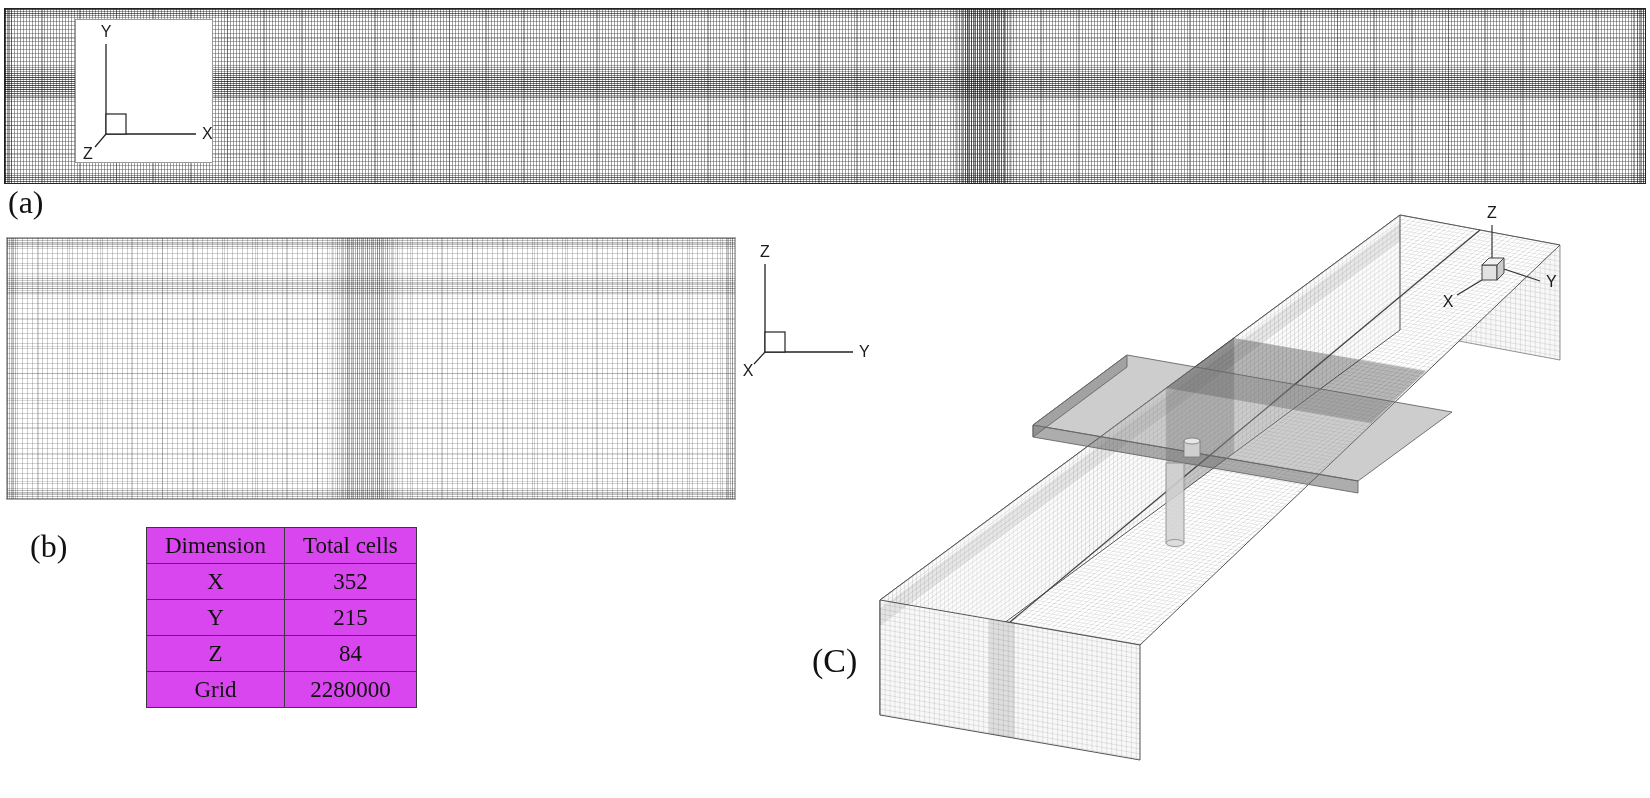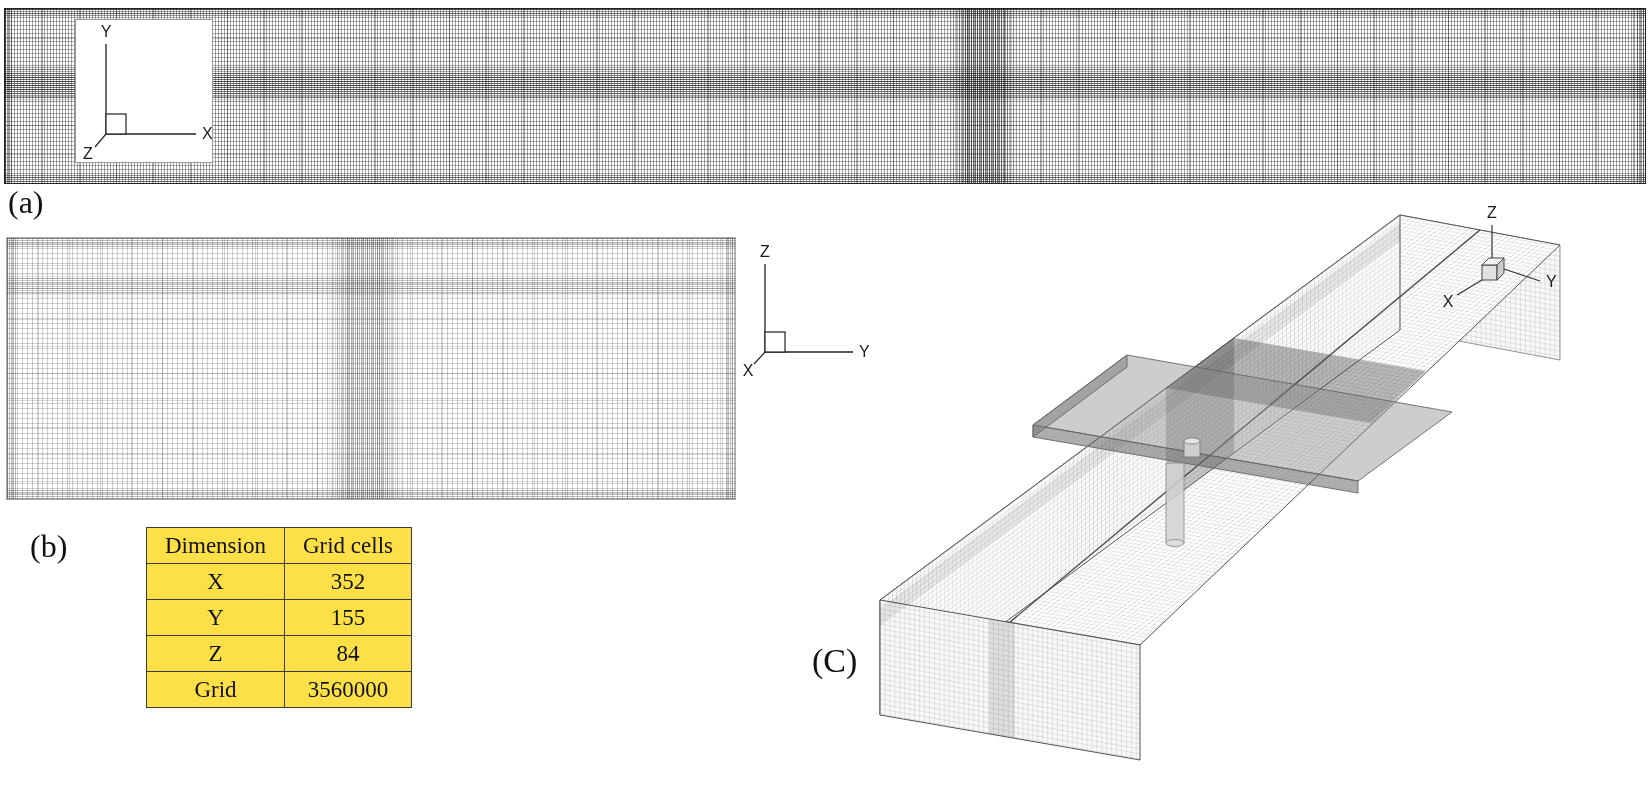--- a/index.html
+++ b/index.html
@@ -65,21 +65,21 @@
     background:repeating-linear-gradient(to right, rgba(0,0,0,.26) 0 1px, transparent 1px 2px);}
   .grid-b .e-left{left:0;} .grid-b .e-right{right:0;}
 
   .axis-b{position:absolute;left:735px;top:240px;}
   .panel-c{position:absolute;left:860px;top:185px;}
 
   
   .plabel{position:absolute;font-family:"Liberation Serif",serif;font-size:32px;color:#111;line-height:1;}
   .grid-table{
     position:absolute;left:146px;top:527px;border-collapse:collapse;
-    font-family:"Liberation Serif",serif;font-size:23px;color:#111;background:#fde047;
+    font-family:"Liberation Serif",serif;font-size:23px;color:#111;background:#d946ef;
   }
   .grid-table th,.grid-table td{
     border:1px solid #3a3a3a;font-weight:normal;text-align:center;
     padding:4px 18px;height:36px;min-width:110px;
   }
   .axis-text{font-family:"Liberation Sans",sans-serif;font-size:16px;fill:#1a1a1a;}
 </style>
 </head>
 <body>
 
@@ -125,39 +125,39 @@
     <text class="axis-text" x="124" y="117" text-anchor="start">Y</text>
     <text class="axis-text" x="13" y="136" text-anchor="middle">X</text>
   </svg>
 
   <div class="plabel" style="left:30px;top:530px;">(b)</div>
 
   <table class="grid-table">
     <thead>
       <tr>
         <th>Dimension</th>
-        <th>Grid cells</th>
+        <th>Total cells</th>
       </tr>
     </thead>
     <tbody>
       <tr>
         <td>X</td>
         <td>352</td>
       </tr>
       <tr>
         <td>Y</td>
-        <td>155</td>
+        <td>215</td>
       </tr>
       <tr>
         <td>Z</td>
         <td>84</td>
       </tr>
       <tr>
         <td>Grid</td>
-        <td>3560000</td>
+        <td>2280000</td>
       </tr>
     </tbody>
   </table>
 
   <svg class="panel-c" width="720" height="600" viewBox="0 0 720 600">
     <defs>
       <pattern id="patTop" width="5" height="5" patternUnits="userSpaceOnUse" patternTransform="matrix(0.804,-0.595,0.985,0.170,0,0)">
         <rect width="5" height="5" fill="#ffffff"></rect>
         <path d="M0,0 H5 M0,0 V5" stroke="#9a9a9a" stroke-width="0.5" fill="none"></path>
       </pattern>

